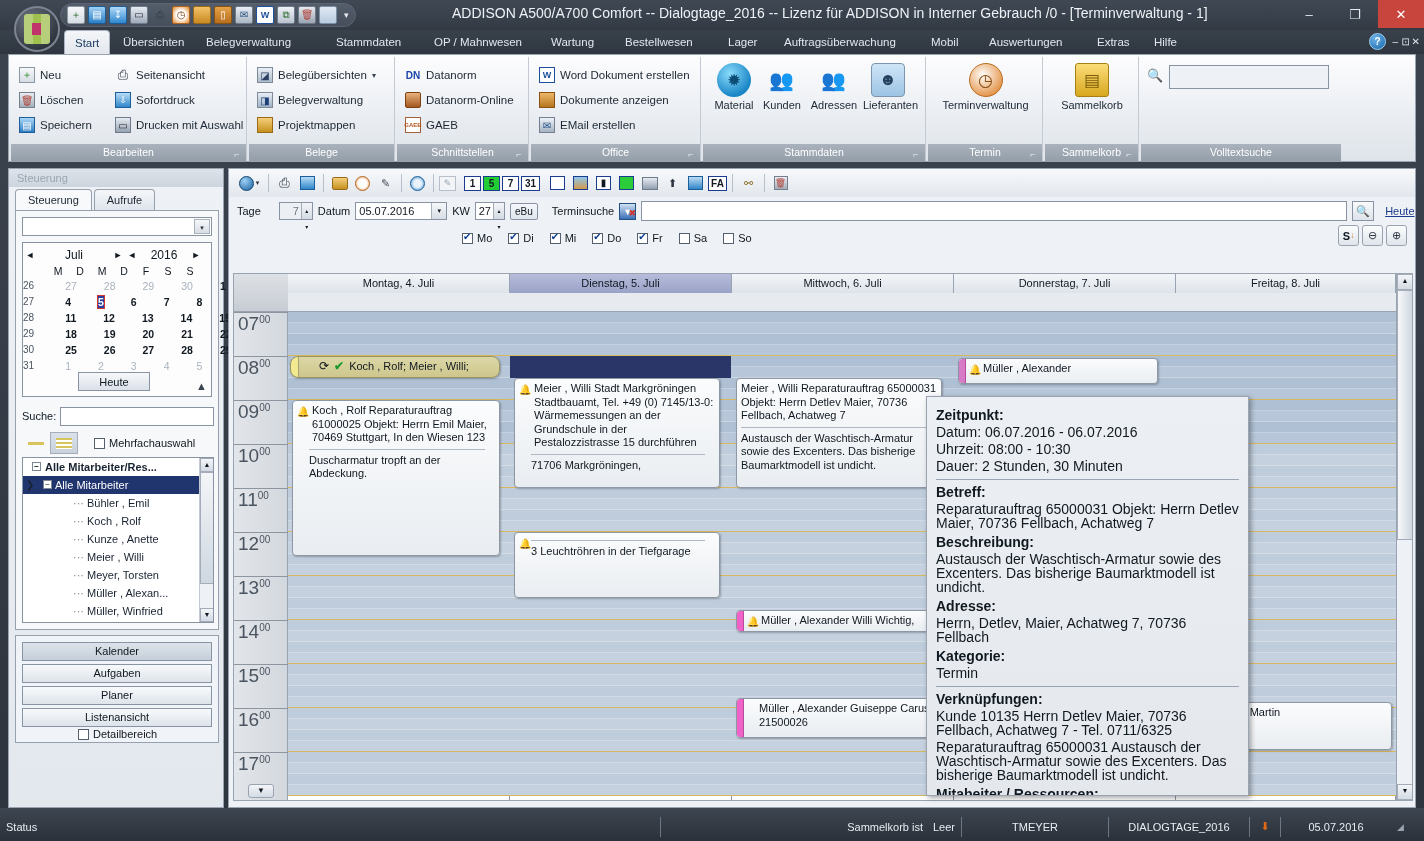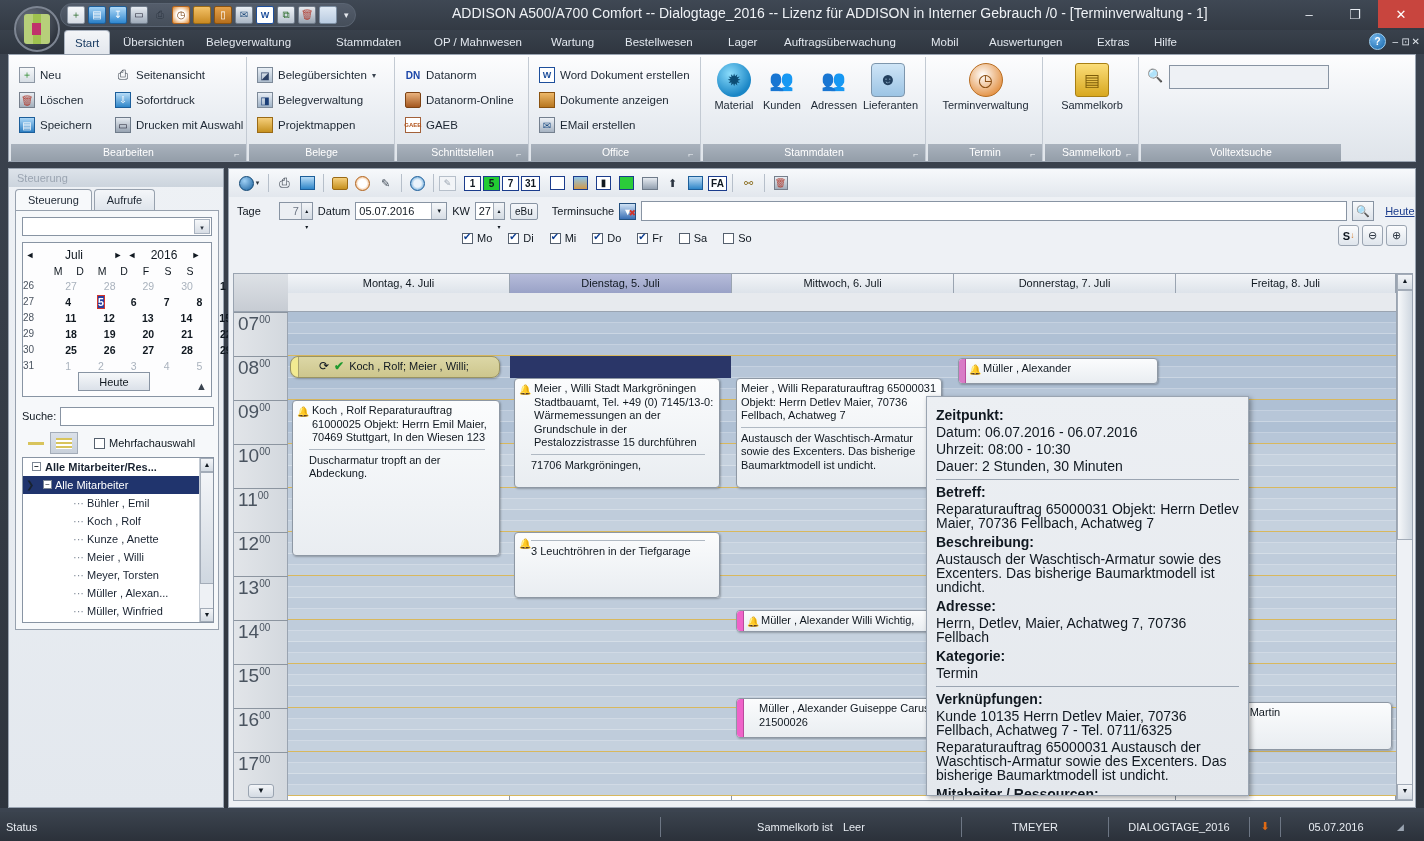--- a/index.html
+++ b/index.html
@@ -624,20 +624,30 @@
             <div class="tnode lvl2"></div>
           </div>
         <div id="tree-sb">
           <div class="sbbtn">▲</div>
           <div id="tree-thumb"></div>
           <div class="sbbtn" style="position:absolute;bottom:0;left:0;">▼</div>
         </div>
       </div>
     </div>
 
+    <div id="viewbtns">
+      <div class="vbtn pressed" style="top:6px;">Kalender</div>
+      <div class="vbtn" style="top:28px;">Aufgaben</div>
+      <div class="vbtn" style="top:50px;">Planer</div>
+      <div class="vbtn" style="top:72px;">Listenansicht</div>
+      <div id="detail-cb">
+        <span class="checkbox"></span>
+        <span>Detailbereich</span>
+      </div>
+    </div>
   </div>
 
   <div id="calpane">
 
     <div id="caltoolbar">
       <div class="tbtn" style="width:28px;">
         <span style="width:15px;height:15px;border-radius:50%;background:radial-gradient(circle at 35% 30%,#9fd0f5,#19609d);border:1px solid #0f4674;display:block;"></span>
         <span style="font-size:7px;margin-left:2px;color:#2b3440;">▾</span>
       </div>
       <div class="tsep"></div>
@@ -934,21 +944,21 @@
           <div class="ln"> Willi Meier ;</div>
         </div>
     </div>
   </div>
 
   <div id="bottomshade"></div>
 
   <div id="statusbar">
     <div class="sbcell" style="width:660px;">Status</div>
     <div class="sbsep"></div>
-    <div class="sbcell" style="width:300px;justify-content:center;gap:10px;">
+    <div class="sbcell" style="width:300px;justify-content:flex-end;gap:10px;">
       <span>Sammelkorb ist</span>
       <span>Leer</span>
     </div>
     <div class="sbsep"></div>
     <div class="sbcell" style="width:146px;justify-content:center;">TMEYER</div>
     <div class="sbsep"></div>
     <div class="sbcell" style="width:140px;justify-content:center;">DIALOGTAGE_2016</div>
     <div class="sbsep"></div>
     <div class="sbcell" style="width:30px;justify-content:center;color:#e06a14;">⬇</div>
     <div class="sbsep"></div>

